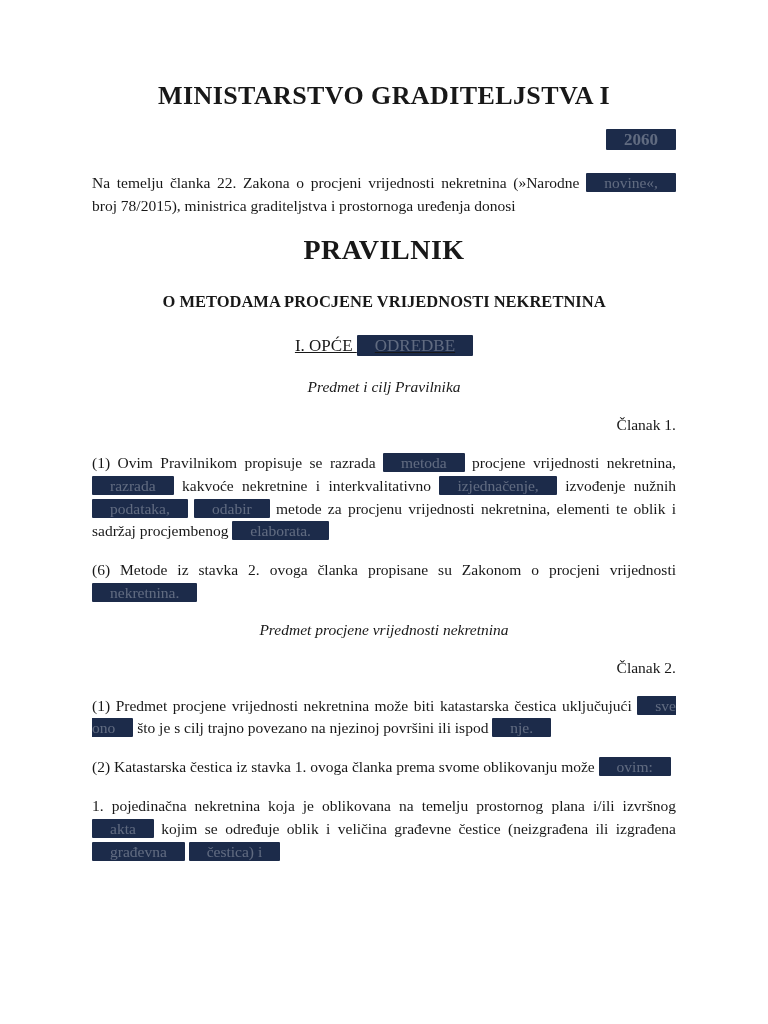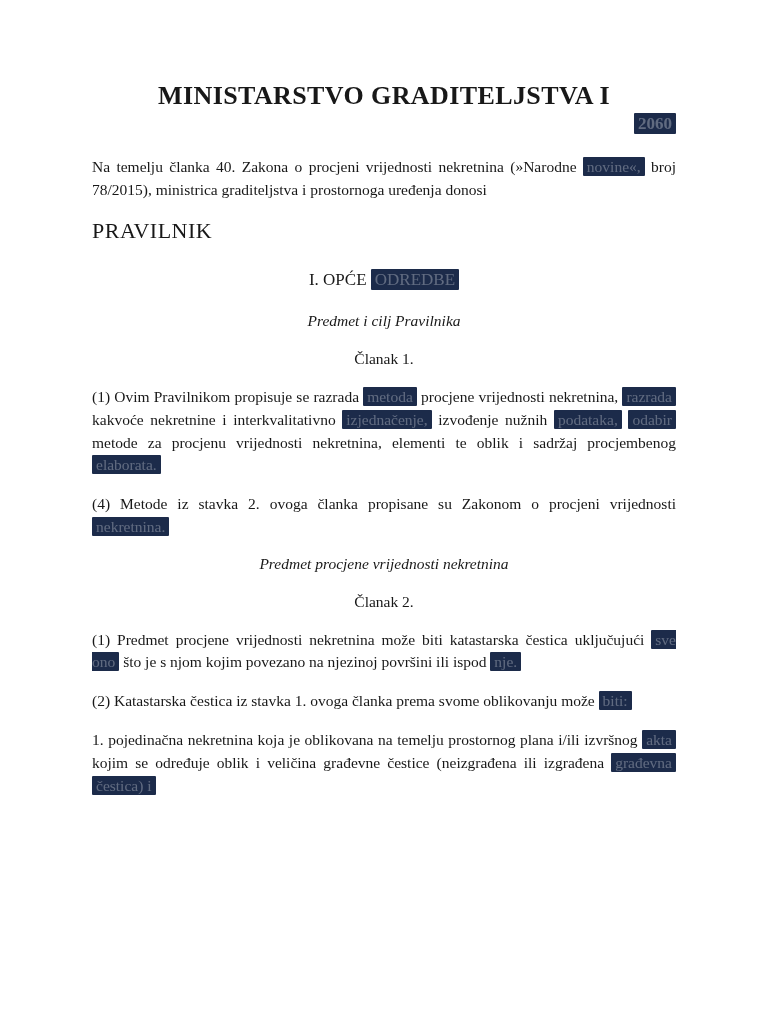--- a/index.html
+++ b/index.html
@@ -12,84 +12,87 @@
     color: #181818;
   }
   .page { padding: 78px 92px 40px 92px; }
 
   .title {
     text-align: center;
     font-weight: bold;
     font-size: 26px;
     line-height: 1.4;
     letter-spacing: 0.4px;
+    margin-bottom: 16px;
   }
   .doc-number {
     text-align: right;
     font-weight: bold;
     font-size: 17px;
     margin-bottom: 22px;
   }
   .para {
     text-align: justify;
     font-size: 15.5px;
     line-height: 1.47;
     margin-bottom: 16px;
   }
   .heading-xl {
-    text-align: left;
-    font-weight: normal;
-    font-size: 22px;
+    text-align: center;
+    font-weight: bold;
+    font-size: 28px;
     letter-spacing: 0.5px;
     margin: 10px 0 26px 0;
   }
   .heading-lg {
     text-align: center;
     font-weight: bold;
     font-size: 16.5px;
     margin: 0 0 24px 0;
   }
   .heading-md {
     text-align: center;
     font-size: 17px;
     margin: 0 0 22px 0;
+    text-decoration: underline;
   }
   .center-italic {
     text-align: center;
     font-style: italic;
     font-size: 15.5px;
     margin: 6px 0 20px 0;
   }
   .center {
-    text-align: center;
+    text-align: right;
     font-size: 15.5px;
     margin: 0 0 18px 0;
   }
   .hl {
     background: var(--hl, #1c2b4a);
     color: rgba(255, 255, 255, 0.3);
-    padding: 1px 4px;
+    padding: 1px 18px;
     border-radius: 1px;
   }
 </style>
 </head>
 <body style="color: rgb(24, 24, 24); background: rgb(255, 255, 255);">
 
 <div class="page">
   <div>
       <div class="title">
         <div>MINISTARSTVO GRADITELJSTVA I</div>
       </div>
       <div class="doc-number"><span class="hl">2060</span></div>
-      <div class="para"><span>Na temelju članka 40. Zakona o procjeni vrijednosti nekretnina (»Narodne </span><span class="hl">novine«,</span><span> broj 78/2015), ministrica graditeljstva i prostornoga uređenja donosi</span></div>
+      <div class="para"><span>Na temelju članka 22. Zakona o procjeni vrijednosti nekretnina (»Narodne </span><span class="hl">novine«,</span><span> broj 78/2015), ministrica graditeljstva i prostornoga uređenja donosi</span></div>
       <div class="heading-xl"><span>PRAVILNIK</span></div>
+      <div class="heading-lg"><span>O METODAMA PROCJENE VRIJEDNOSTI NEKRETNINA</span></div>
       <div class="heading-md"><span>I. OPĆE </span><span class="hl">ODREDBE</span></div>
       <div class="center-italic"><span>Predmet i cilj Pravilnika</span></div>
       <div class="center"><span>Članak 1.</span></div>
       <div class="para"><span>(1) Ovim Pravilnikom propisuje se razrada </span><span class="hl">metoda</span><span> procjene vrijednosti nekretnina, </span><span class="hl">razrada</span><span> kakvoće nekretnine i interkvalitativno </span><span class="hl">izjednačenje,</span><span> izvođenje nužnih </span><span class="hl">podataka,</span><span> </span><span class="hl">odabir</span><span> metode za procjenu vrijednosti nekretnina, elementi te oblik i sadržaj procjembenog </span><span class="hl">elaborata.</span></div>
-      <div class="para"><span>(4) Metode iz stavka 2. ovoga članka propisane su Zakonom o procjeni vrijednosti </span><span class="hl">nekretnina.</span></div>
+      <div class="para"><span>(6) Metode iz stavka 2. ovoga članka propisane su Zakonom o procjeni vrijednosti </span><span class="hl">nekretnina.</span></div>
       <div class="center-italic"><span>Predmet procjene vrijednosti nekretnina</span></div>
       <div class="center"><span>Članak 2.</span></div>
-      <div class="para"><span>(1) Predmet procjene vrijednosti nekretnina može biti katastarska čestica uključujući </span><span class="hl">sve ono</span><span> što je s njom kojim povezano na njezinoj površini ili ispod </span><span class="hl">nje.</span></div>
-      <div class="para"><span>(2) Katastarska čestica iz stavka 1. ovoga članka prema svome oblikovanju može </span><span class="hl">biti:</span></div>
+      <div class="para"><span>(1) Predmet procjene vrijednosti nekretnina može biti katastarska čestica uključujući </span><span class="hl">sve ono</span><span> što je s cilj trajno povezano na njezinoj površini ili ispod </span><span class="hl">nje.</span></div>
+      <div class="para"><span>(2) Katastarska čestica iz stavka 1. ovoga članka prema svome oblikovanju može </span><span class="hl">ovim:</span></div>
       <div class="para"><span>1. pojedinačna nekretnina koja je oblikovana na temelju prostornog plana i/ili izvršnog </span><span class="hl">akta</span><span> kojim se određuje oblik i veličina građevne čestice (neizgrađena ili izgrađena </span><span class="hl">građevna</span><span> </span><span class="hl">čestica) i</span></div>
     </div>
 </div>
 
 </body></html>

